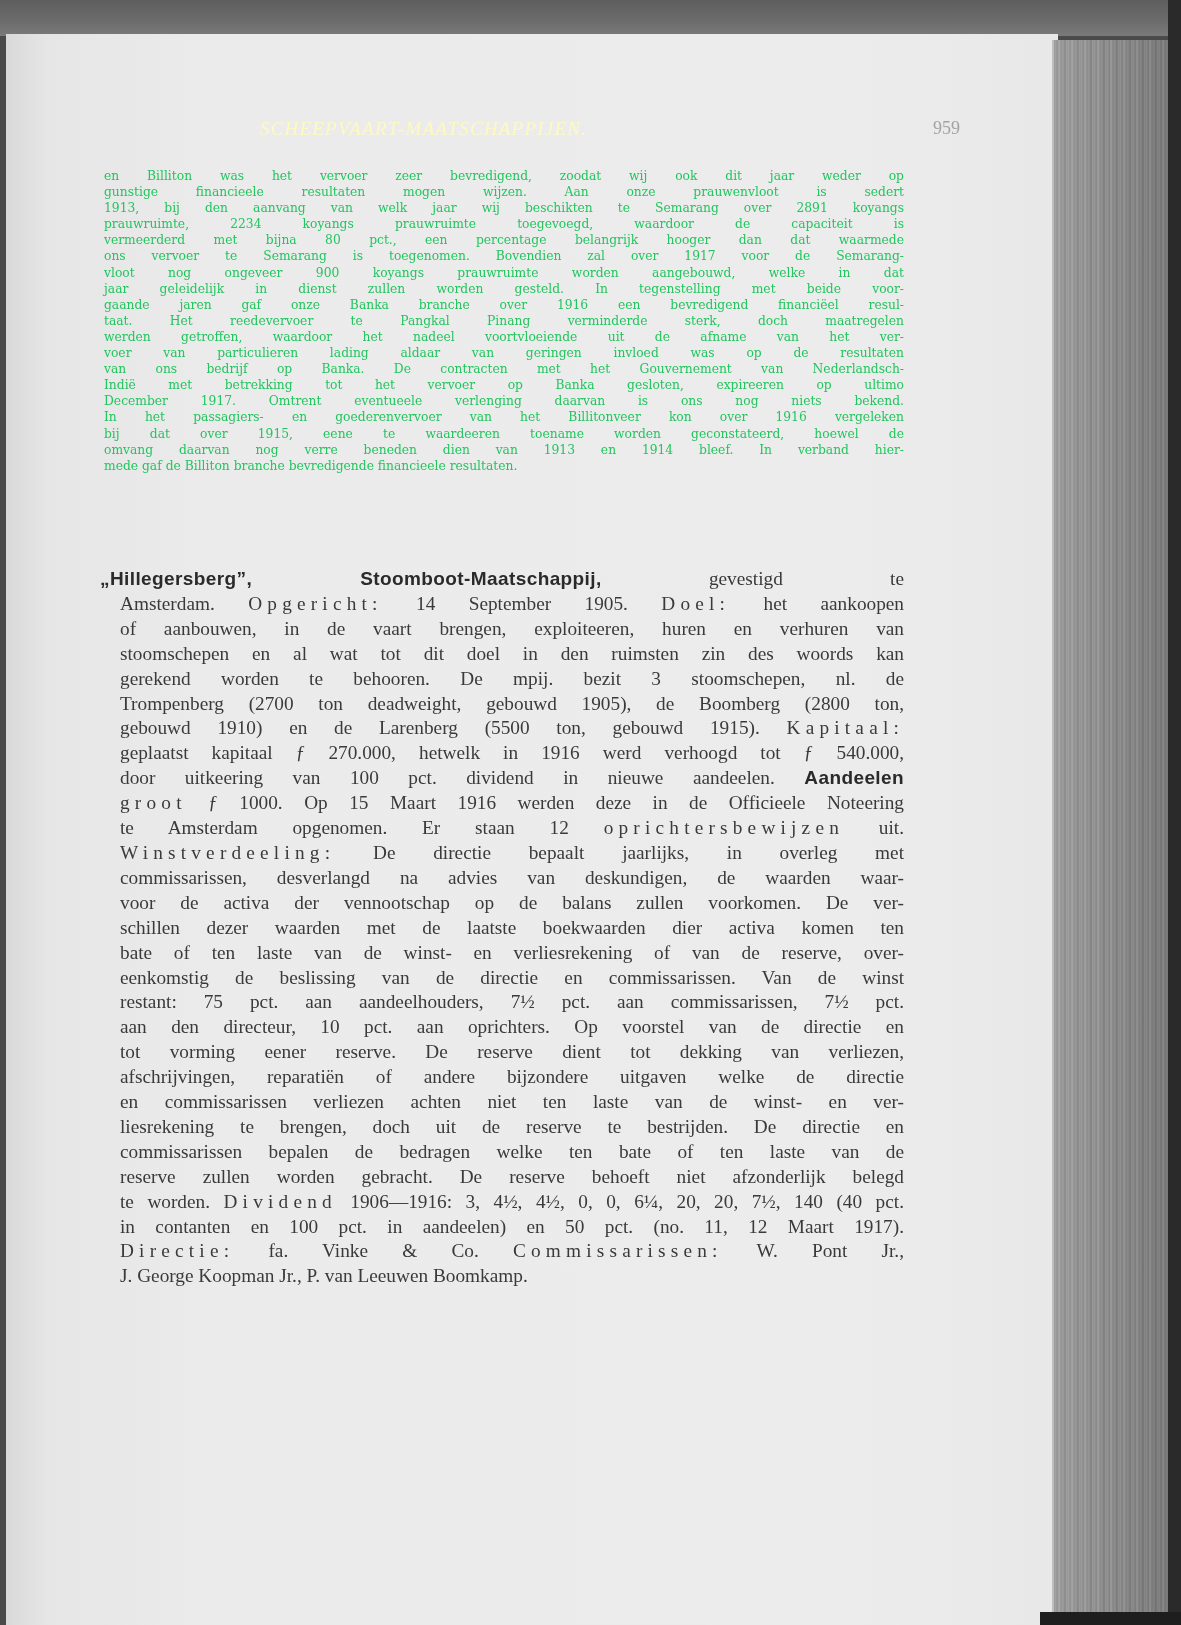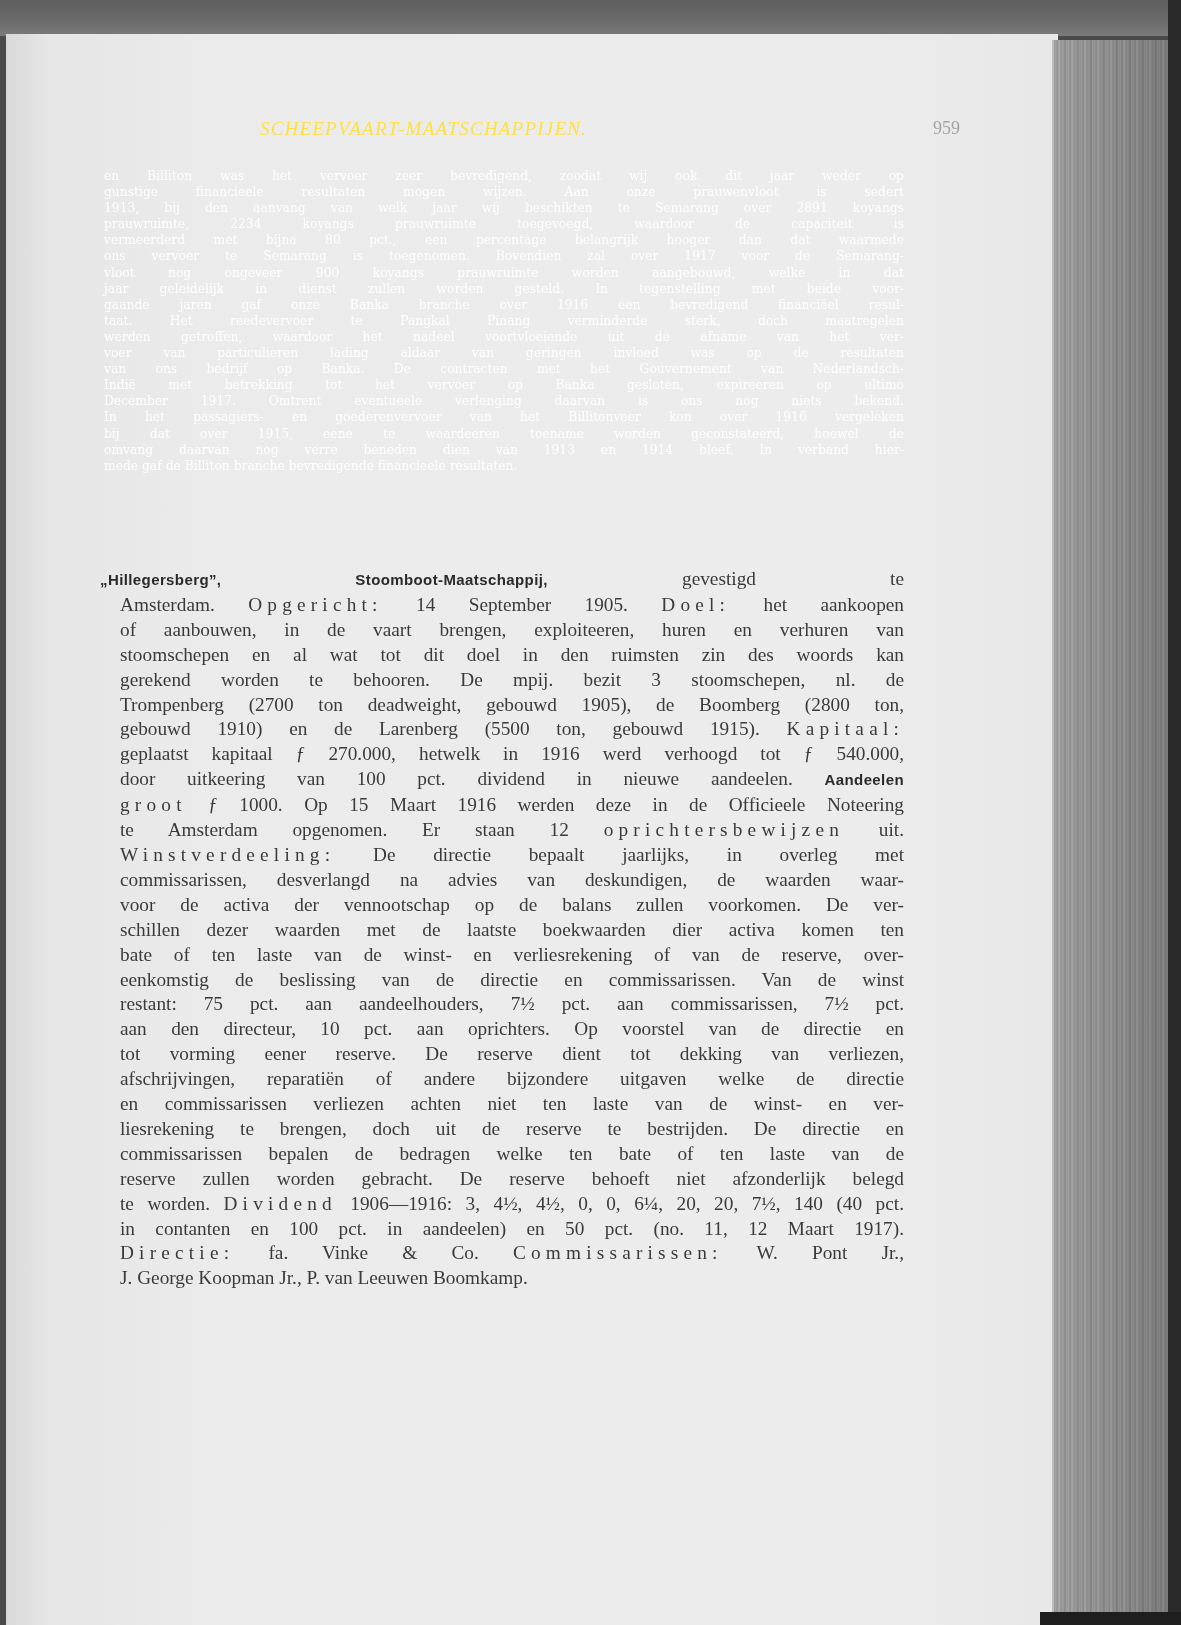--- a/index.html
+++ b/index.html
@@ -69,40 +69,40 @@
       height: 28px;
     }
     .running-title {
       position: absolute;
       left: 0;
       top: 0;
       font-family: "Liberation Serif", serif;
       font-style: italic;
       font-size: 19px;
       letter-spacing: 1.2px;
-      color: #fde047;
+      color: #fef9c3;
     }
     .page-number {
       position: absolute;
       right: 0;
       top: 0;
       font-family: "Liberation Serif", serif;
       font-size: 18px;
       color: #a3a3a3;
     }
 
     .small-text {
       position: absolute;
       left: 104px;
       top: 168px;
       width: 800px;
       font-family: "DejaVu Serif", serif;
       font-size: 12.3px;
       line-height: 16.1px;
-      color: #ffffff;
+      color: #22c55e;
       text-align: justify;
     }
     .small-text .line {
       display: block;
       white-space: nowrap;
       text-align-last: justify;
       text-align: justify;
     }
     .small-text .line.last {
       text-align-last: left;
@@ -125,21 +125,21 @@
       text-align-last: justify;
     }
     .entry .line.last {
       text-align-last: left;
     }
     .entry .line.indent0 { margin-left: -20px; }
     .bold-head {
       font-family: "Liberation Sans", sans-serif;
       font-weight: bold;
       color: #2a2a2a;
-      font-size: 15px;
+      font-size: 19px;
       letter-spacing: 0.4px;
     }
     .spaced {
       letter-spacing: 5.2px;
     }
   </style>
 </head>
 <body>
 
 <div class="top-shadow"></div>

